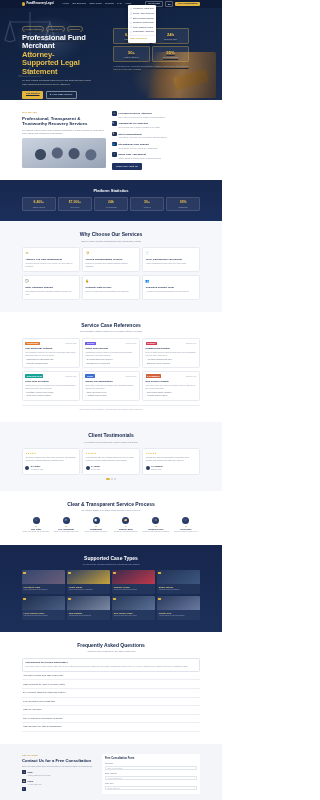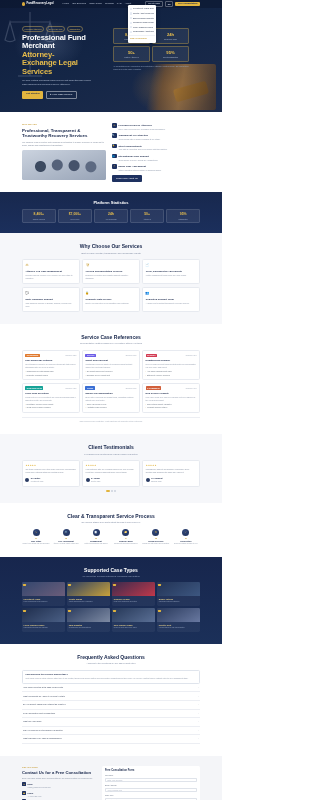--- a/index.html
+++ b/index.html
@@ -10,25 +10,26 @@
     color: #1f2937;
     font-size: 3px;
     line-height: 1.35;
     overflow-x: hidden;
   }
   .wrap { width: 222px; position: relative; }
 
   
   .hero {
     position: relative;
-    height: 112px;
+    height: 100px;
     background:
       linear-gradient(105deg, rgba(13,26,54,.95) 0%, rgba(16,32,64,.88) 42%, rgba(24,42,74,.62) 70%, rgba(40,56,88,.5) 100%),
       linear-gradient(#16254a, #1b2f58);
     overflow: hidden;
+    text-decoration: underline;
   }
   .hero-photo {
     position: absolute; inset: 0;
     background:
       radial-gradient(ellipse 60px 40px at 78% 78%, rgba(150,110,60,.55), rgba(150,110,60,0) 70%),
       radial-gradient(ellipse 48px 34px at 22% 40%, rgba(120,140,175,.28), rgba(0,0,0,0) 72%),
       linear-gradient(160deg, #0f1c3a 0%, #132545 45%, #1d2c4d 100%);
   }
   .gavel {
     position: absolute; right: 6px; bottom: 2px; width: 120px; height: 46px;
@@ -309,22 +310,22 @@
       <div class="hero-left">
         <div class="eyebrows">
           <span class="eyebrow">Licensed Attorneys</span>
           <span class="eyebrow">No Win No Fee</span>
           <span class="eyebrow">Confidential</span>
         </div>
         <h1 class="hero-h1">
           <span>Professional Fund</span><br>
           <span>Merchant</span>
           <span class="gold">Attorney-</span>
-          <span class="gold">Exchange Legal</span>
-          <span class="gold">Services</span>
+          <span class="gold">Supported Legal</span>
+          <span class="gold">Statement</span>
         </h1>
         <p class="hero-sub">We help victims of financial fraud recover lost funds through verified legal channels and licensed recovery attorneys.</p>
         <div class="hero-btns">
           <span class="btn-gold">Get Started</span>
           <span class="btn-ghost">
               <span>▸</span>
               <span>Free Case Review</span>
             </span>
         </div>
       </div>

